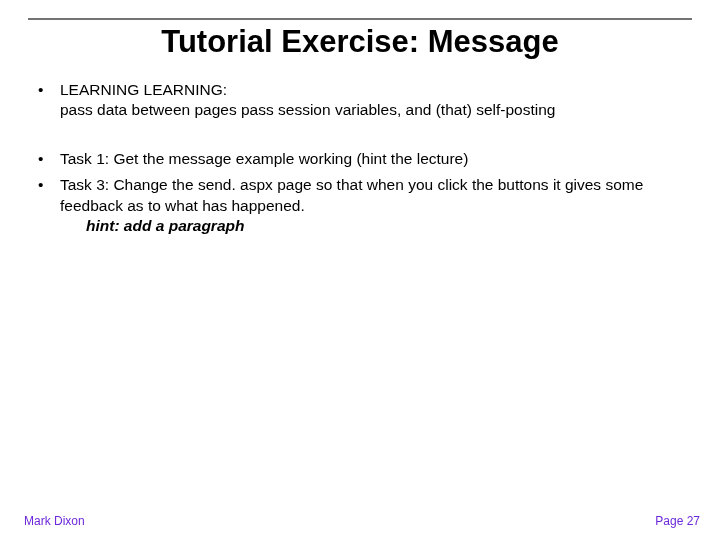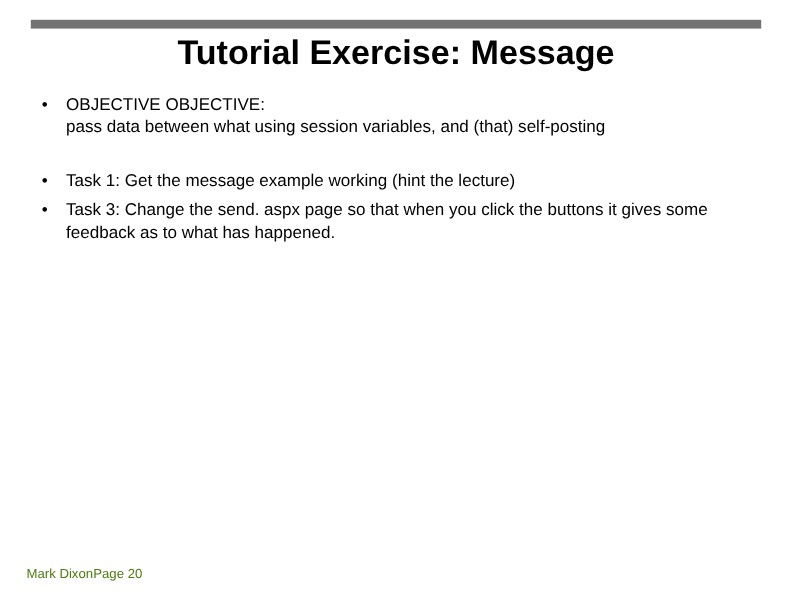--- a/index.html
+++ b/index.html
@@ -9,21 +9,21 @@
     }
     body {
       width: 720px;
       height: 540px;
       background: #fff;
       font-family: Arial, Helvetica, sans-serif;
       position: relative;
       overflow: hidden;
     }
     .title-bar {
-      border-top: 8px solid #737373;
+      border-top: 2px solid #737373;
       margin: 18px 28px 0 28px;
       padding-top: 2px;
     }
     .title {
       font-size: 31px;
       font-weight: bold;
       color: #000;
       text-align: center;
       padding: 2px 0 20px 0;
     }
@@ -52,57 +52,59 @@
       padding-left: 26px;
       font-style: italic;
       font-weight: bold;
     }
     .footer {
       position: absolute;
       bottom: 12px;
       left: 0;
       right: 0;
       display: flex;
+      justify-content: space-between;
       padding: 0 20px 0 24px;
       font-size: 12px;
-      color: #4d7c0f;
+      color: #6d28d9;
     }
     .bold { font-weight: normal; }
   </style>
 </head>
 <body>
 
 <div class="title-bar">
   <div class="title">Tutorial Exercise: Message</div>
 </div>
 
 <div class="content">
 
   <div class="bullet">
     <div class="bullet-mark">•</div>
     <div class="bullet-body">
-      <span>OBJECTIVE OBJECTIVE:</span><br>
-      <span>pass data between what using </span><span class="bold">session variables</span><span>, and </span><span class="bold">(that) self-posting</span>
+      <span>LEARNING LEARNING:</span><br>
+      <span>pass data between pages pass </span><span class="bold">session variables</span><span>, and </span><span class="bold">(that) self-posting</span>
     </div>
   </div>
 
   <div class="group-gap"></div>
 
   <div class="bullet">
     <div class="bullet-mark">•</div>
     <div class="bullet-body">
       <span class="bold">Task 1</span><span>: Get the message example working (hint the lecture)</span>
     </div>
   </div>
 
   <div class="bullet">
     <div class="bullet-mark">•</div>
     <div class="bullet-body">
       <span class="bold">Task 3</span><span>: Change the send. aspx page so that when you click the buttons it gives some feedback as to what has happened.</span>
+      <div class="hint-line">hint: add a paragraph</div>
     </div>
   </div>
 
 </div>
 
 <div class="footer">
   <div>Mark Dixon</div>
-  <div>Page 20</div>
+  <div>Page 27</div>
 </div>
 
 </body></html>

